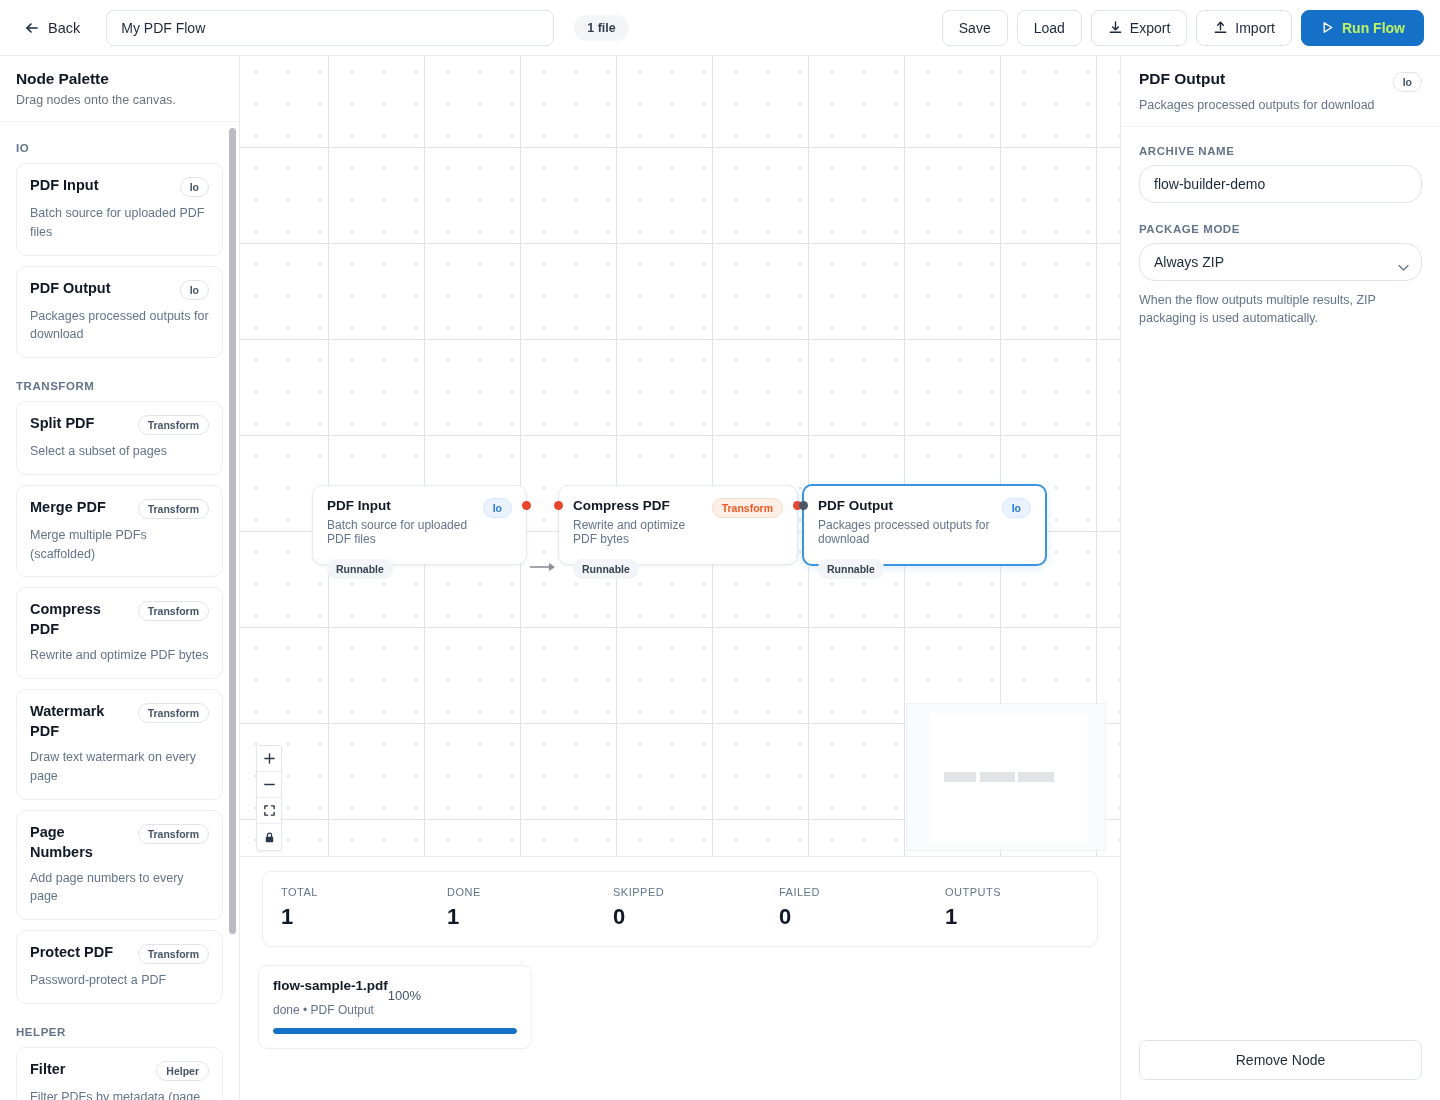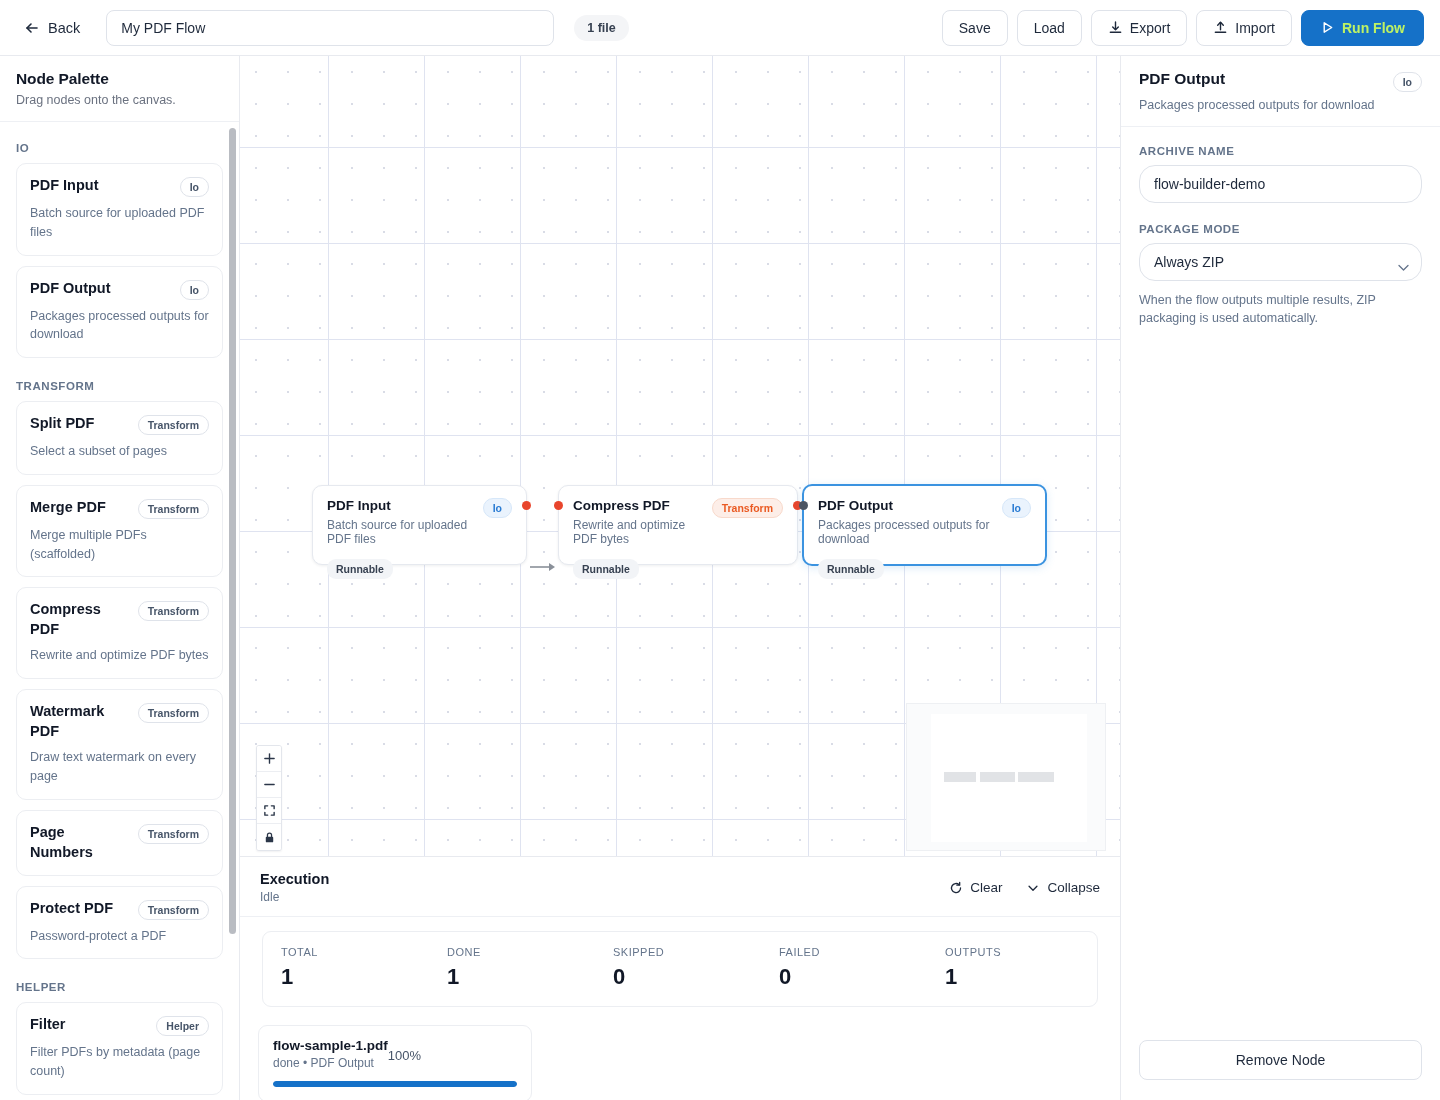--- a/index.html
+++ b/index.html
@@ -207,21 +207,21 @@
   .stat-value { font-size: 22px; font-weight: 700; color: #111827; margin-top: 6px; }
   #file-rows { margin: 18px 18px 0; display: flex; gap: 12px; }
   .file-row {
     width: 274px;
     border: 1px solid #eceef2; border-radius: 9px;
     padding: 12px 14px 14px;
     background: #fff;
   }
   .fr-top { display: flex; align-items: flex-start; }
   .fr-name { font-size: 13.5px; font-weight: 700; color: #111827; }
-  .fr-sub { font-size: 12px; color: #64748b; margin-top: 3px; }
+  .fr-sub { font-size: 12px; color: #64748b; margin-top: 10px; }
   .fr-pct { font-size: 13px; color: #475569; font-weight: 500; margin-top: 10px; }
   .fr-bar { margin-top: 11px; height: 6px; border-radius: 4px; background: #eceef2; overflow: hidden; }
   .fr-fill { height: 100%; border-radius: 4px; background: #1571c8; }
 
   
   #inspector {
     position: absolute; top: 56px; left: 1120px;
     width: 320px; height: 1044px;
     background: #fff; border-left: 1px solid #e8eaef;
     display: flex; flex-direction: column;
@@ -365,20 +365,21 @@
             <div class="pal-title">Watermark PDF</div>
             <span class="chip">Transform</span>
           </div>
           <div class="pal-desc">Draw text watermark on every page</div>
         </div>
         <div class="pal-card">
           <div class="pal-card-top">
             <div class="pal-title">Page Numbers</div>
             <span class="chip">Transform</span>
           </div>
+          <div class="pal-desc">Add page numbers to every page</div>
         </div>
         <div class="pal-card">
           <div class="pal-card-top">
             <div class="pal-title">Protect PDF</div>
             <span class="chip">Transform</span>
           </div>
           <div class="pal-desc">Password-protect a PDF</div>
         </div>
         <div class="group-label spaced">HELPER</div>
         <div class="pal-card">
@@ -470,45 +471,20 @@
   <div id="minimap">
     <div class="mm-inner">
       <div class="mm-node" style="left:13px; top:58px; width:32px; height:10px;"></div>
       <div class="mm-node" style="left:49px; top:58px; width:35px; height:10px;"></div>
       <div class="mm-node" style="left:87px; top:58px; width:36px; height:10px;"></div>
     </div>
   </div>
 </div>
 
 <div id="execution">
-  <div id="exec-head">
-    <div>
-      <h3>Execution</h3>
-      <div class="sub">Idle</div>
-    </div>
-    <div class="exec-actions">
-      <button class="exec-act">
-        <span>
-          <svg viewBox="0 0 16 16" fill="none" stroke="#1e293b" stroke-width="1.5" stroke-linecap="round" stroke-linejoin="round">
-            <path d="M13.2 8a5.2 5.2 0 1 1-1.6-3.7"></path>
-              <path d="M12.2 1.6v3.2H9"></path>
-          </svg>
-        </span>
-        <span>Clear</span>
-      </button>
-      <button class="exec-act">
-        <span>
-          <svg viewBox="0 0 16 16" fill="none" stroke="#1e293b" stroke-width="1.5" stroke-linecap="round" stroke-linejoin="round">
-            <path d="M3.5 6l4.5 4.5L12.5 6"></path>
-          </svg>
-        </span>
-        <span>Collapse</span>
-      </button>
-    </div>
-  </div>
 
   <div id="stats">
       <div class="stat">
         <div class="stat-label">TOTAL</div>
         <div class="stat-value">1</div>
       </div>
       <div class="stat">
         <div class="stat-label">DONE</div>
         <div class="stat-value">1</div>
       </div>

